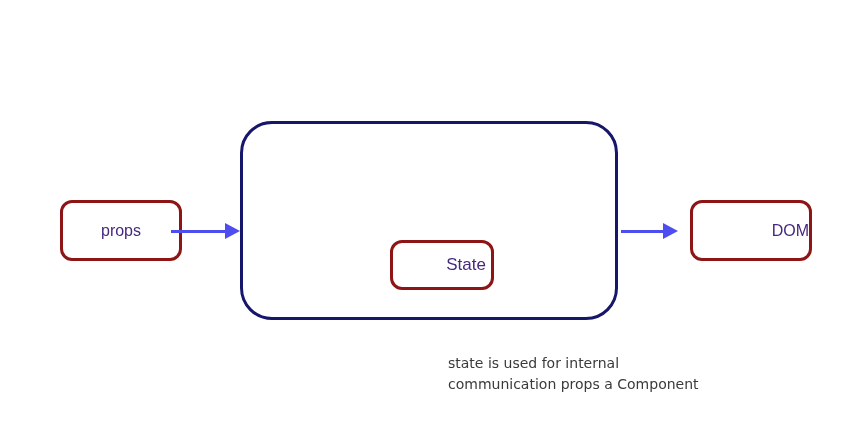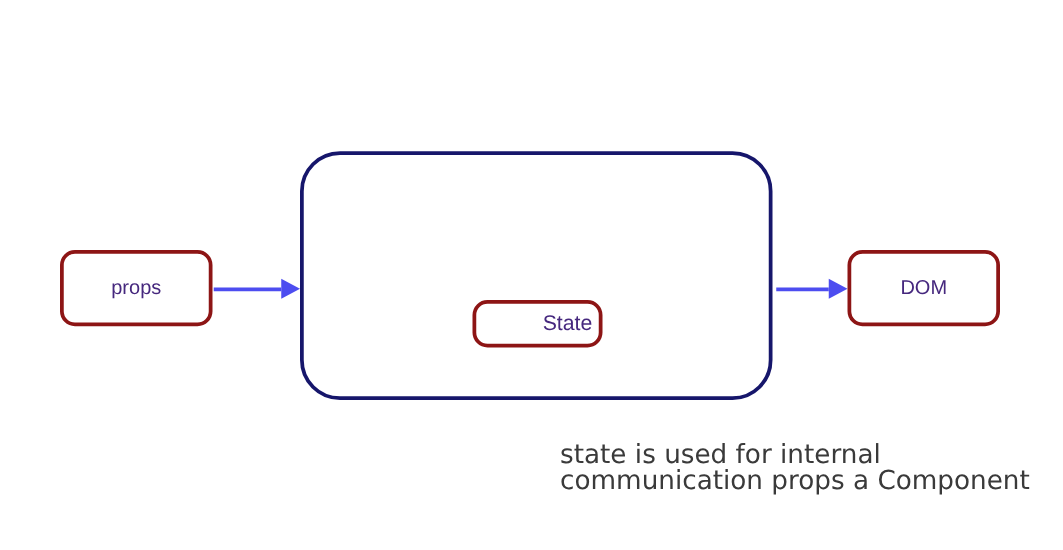--- a/index.html
+++ b/index.html
@@ -21,32 +21,34 @@
     display: flex;
     align-items: center;
     justify-content: center;
     background: #ffffff;
   }
   .red-box {
     border: 3px solid var(--box-border-red, #8d1515);
     border-radius: 12px;
     color: var(--label-text-purple, #46287e);
     font-size: 16px;
+    margin-left: 12px;
   }
   .props-box {
     left: 48px;
     top: 200px;
     width: 122px;
     height: 61px;
   }
   .dom-box {
     left: 678px;
     top: 200px;
     width: 122px;
     height: 61px;
+    justify-content: flex-end;
   }
   .component-box {
     left: 240px;
     top: 121px;
     width: 378px;
     height: 199px;
     border: 3px solid var(--component-border-navy, #16166b);
     border-radius: 32px;
     background: #ffffff;
   }
@@ -59,21 +61,21 @@
     font-size: 30px;
     font-weight: bold;
     letter-spacing: 0.5px;
     color: var(--component-text-blue, #1e1ecd);
   }
   .state-box {
     position: absolute;
     left: 135px;
     top: 116px;
     width: 104px;
-    height: 38px;
+    height: 50px;
     font-size: 17px;
     padding-left: 48px;
   }
   .arrow {
     position: absolute;
     display: flex;
     align-items: center;
     height: 16px;
     transform: translateY(-50%);
   }
@@ -97,21 +99,21 @@
     height: 0;
     border-top: 8px solid transparent;
     border-bottom: 8px solid transparent;
     border-left: 15px solid var(--arrow-blue, #4d4df0);
   }
   .caption {
     position: absolute;
     left: 448px;
     top: 353px;
     font-family: "DejaVu Sans", sans-serif;
-    font-size: 21px;
+    font-size: 14px;
     line-height: 21px;
     color: var(--caption-gray, #3a3a3a);
   }
 </style>
 </head>
 <body>
 
 <div class="canvas">
 
   <div class="box red-box props-box">

